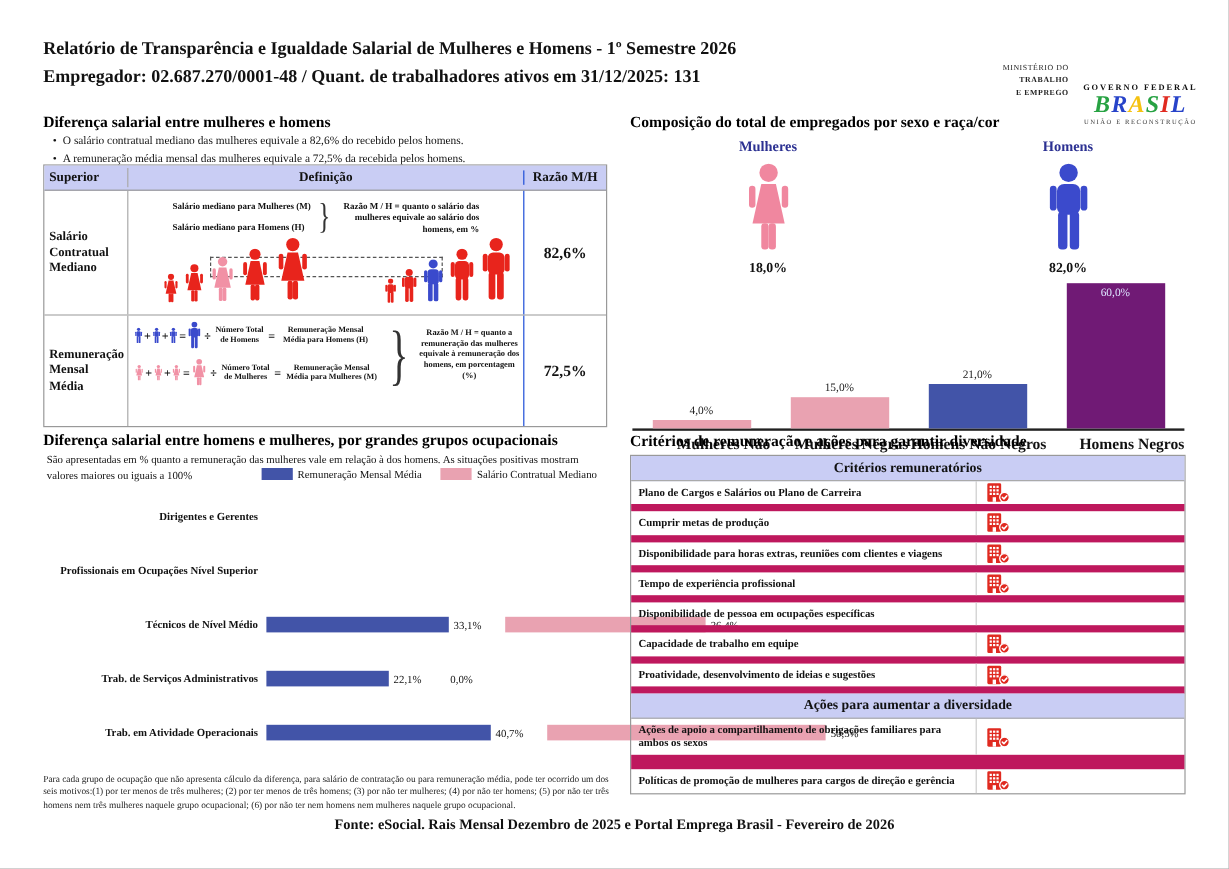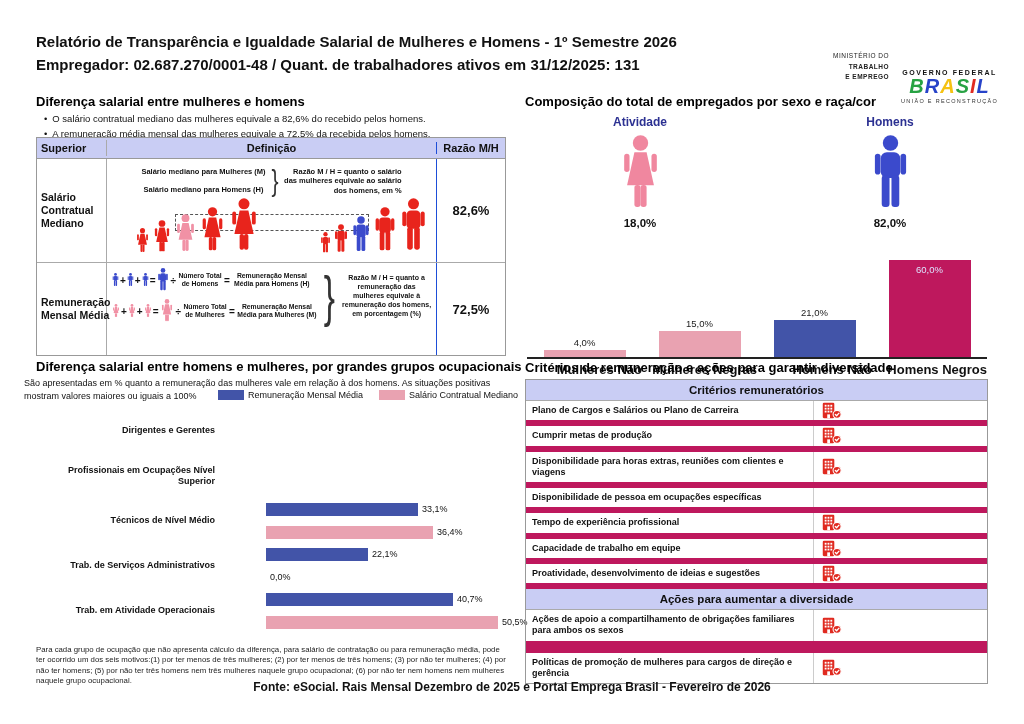--- a/index.html
+++ b/index.html
@@ -1,17 +1,17 @@
 <!DOCTYPE html>
 <html><head>
 <meta charset="utf-8">
 <style>
   html,body{margin:0;padding:0;background:#888;}
   .page{position:relative;width:1024px;height:724px;background:#fff;overflow:hidden;
-        font-family:Liberation Sans, sans-serif;color:#111;}
+        font-family:Liberation Serif, serif;color:#111;}
   
   .hdr-title{position:absolute;left:36px;top:30px;font-size:15px;font-weight:bold;line-height:23px;}
   .gov-block{position:absolute;right:26px;top:30px;display:flex;align-items:center;gap:12px;}
   .ministry{text-align:right;font-size:6.5px;letter-spacing:.5px;line-height:1.6;color:#222;}
   .ministry .b{font-weight:bold;}
   .brlogo{text-align:center;margin-top:39px;}
   .brlogo .gf{font-size:7px;font-weight:bold;letter-spacing:1.6px;color:#111;}
   .brlogo .brand{font-size:20px;font-weight:800;letter-spacing:1px;line-height:1;font-style:italic;}
   .brlogo .ur{font-size:5.5px;letter-spacing:1.3px;color:#333;margin-top:2px;}
   
@@ -25,44 +25,44 @@
   .it-head{background:#c9cdf4;font-weight:bold;font-size:11px;height:21px;align-items:center;border-bottom:1px solid #999;}
   .c1{width:70px;border-right:1px solid #aaa;box-sizing:border-box;padding:2px 4px;display:flex;align-items:center;}
   .c2{width:330px;border-right:1px solid #1d4ed8;box-sizing:border-box;position:relative;}
   .c3{width:68px;display:flex;align-items:center;justify-content:center;font-weight:bold;font-size:13px;}
   .it-head .c2{display:flex;align-items:center;justify-content:center;}
   .it-head .c3{font-size:11px;}
   .ind-name{font-weight:bold;font-size:10.5px;line-height:1.25;}
   .r1{height:104px;border-bottom:1px solid #aaa;}
   .r2{height:92px;}
   .def-top{display:flex;align-items:center;justify-content:center;gap:4px;padding-top:4px;}
-  .def-lines{text-align:center;font-size:7.5px;font-weight:bold;line-height:2.4;}
+  .def-lines{text-align:left;font-size:7.5px;font-weight:bold;line-height:2.4;}
   .brace1{font-size:30px;font-weight:300;color:#333;transform:scaleX(.7);}
   .brace2{font-size:56px;font-weight:200;color:#333;transform:scaleX(.6);line-height:0;}
   .def-note{font-size:7.5px;font-weight:bold;text-align:right;width:118px;line-height:1.25;}
   .pict-zone{position:relative;height:58px;}
   .pict-group{position:absolute;bottom:3px;display:flex;align-items:flex-end;gap:2px;z-index:1;}
   .dash-box{position:absolute;left:68px;width:192px;bottom:26px;height:15px;border:1.3px dashed #555;z-index:0;}
   .formula-wrap{display:flex;align-items:center;gap:3px;padding:5px 3px 0 5px;}
   .f-lines{display:flex;flex-direction:column;gap:7px;}
   .f-line{display:flex;align-items:center;gap:2px;}
   .f-icons{display:flex;align-items:center;gap:1px;}
   .op{font-weight:bold;font-size:10px;}
   .f-div{width:44px;font-size:6.8px;font-weight:bold;text-align:center;line-height:1.2;}
   .f-res{width:80px;font-size:6.8px;font-weight:bold;text-align:center;line-height:1.2;}
   .f-note{font-size:7px;font-weight:bold;text-align:center;width:90px;line-height:1.3;}
   
-  .occ-sub{position:absolute;left:24px;top:377px;width:470px;font-size:9px;line-height:12.5px;}
+  .occ-sub{position:absolute;left:39px;top:377px;width:470px;font-size:9px;line-height:12.5px;}
   .legend{position:absolute;left:218px;top:390px;display:flex;gap:16px;align-items:center;background:#fff;}
   .leg-item{display:flex;align-items:center;gap:4px;font-size:9px;}
   .leg-sw{width:26px;height:10px;display:inline-block;}
   .occ-chart{position:absolute;left:30px;top:408px;width:478px;}
   .occ-row{display:flex;align-items:center;height:45px;}
   .occ-lab{width:185px;text-align:right;font-size:9px;font-weight:bold;padding-right:7px;flex:none;line-height:1.2;}
-  .occ-bars{display:flex;flex-direction:column;gap:10px;flex:1;margin-left:44px;}
+  .occ-bars{display:flex;flex-direction:row;gap:20px;flex:1;}
   .occ-barline{display:flex;align-items:center;height:13px;}
   .occ-bar{height:13px;}
   .occ-val{font-size:9px;margin-left:4px;}
   .occ-note{position:absolute;left:36px;top:645px;width:472px;font-size:7.8px;line-height:1.32;color:#222;}
   
   .gender{position:absolute;width:120px;text-align:center;}
   .g-name{font-size:12px;font-weight:bold;color:#2c3192;margin-bottom:6px;}
   .g-pct{font-size:11.5px;font-weight:bold;margin-top:4px;}
   .comp-chart{position:absolute;left:527px;top:231px;width:460px;}
   .comp-bars{display:flex;align-items:flex-end;height:126px;border-bottom:2px solid #222;}
@@ -415,21 +415,21 @@
             <div class="occ-bar" style="width:232px;background:#e9a2b1"></div>
             <span class="occ-val">50,5%</span>
           </div>
         </div>
       </div>
     </div>
   <div class="occ-note">Para cada grupo de ocupação que não apresenta cálculo da diferença, para salário de contratação ou para remuneração média, pode ter ocorrido um dos seis motivos:(1) por ter menos de três mulheres; (2) por ter menos de três homens; (3) por não ter mulheres; (4) por não ter homens; (5) por não ter três homens nem três mulheres naquele grupo ocupacional; (6) por não ter nem homens nem mulheres naquele grupo ocupacional.</div>
 
   <div class="sec-title" style="left:525px;top:94px;">Composição do total de empregados por sexo e raça/cor</div>
   <div class="gender" style="left:580px;top:115px;">
-    <div class="g-name">Atividade</div>
+    <div class="g-name">Mulheres</div>
     <div id="g-woman-icon" style="display:flex;justify-content:center;">
         <svg width="45" height="78" viewBox="0 0 36 64" style="display:block">
           <g fill="#f0879f">
             <circle cx="18" cy="6.6" r="6.3"></circle>
             <path d="M13 14.2 h10 l6 27 H7 z"></path>
             <rect x="4.6" y="15.4" width="4.4" height="15" rx="2.2"></rect>
             <rect x="27" y="15.4" width="4.4" height="15" rx="2.2"></rect>
             <rect x="13" y="41" width="5" height="18" rx="2.2"></rect>
             <rect x="18" y="41" width="5" height="18" rx="2.2"></rect>
           </g>
@@ -461,21 +461,21 @@
         </div>
         <div class="comp-slot">
           <div class="comp-val">15,0%</div>
           <div class="comp-bar" style="height:26px;background:#e9a2b1"></div>
         </div>
         <div class="comp-slot">
           <div class="comp-val">21,0%</div>
           <div class="comp-bar" style="height:37px;background:#4254a8"></div>
         </div>
         <div class="comp-slot">
-          <div class="comp-bar" style="height:97px;background:#be185d">
+          <div class="comp-bar" style="height:121px;background:#701a75">
             <div class="inside">60,0%</div>
           </div>
         </div>
       </div>
     <div class="comp-cats" id="comp-cats">
         <div class="comp-cat">Mulheres Não Negras</div>
         <div class="comp-cat">Mulheres Negras</div>
         <div class="comp-cat">Homens Não Negros</div>
         <div class="comp-cat">Homens Negros</div>
       </div>
@@ -544,46 +544,46 @@
               <rect x="7.2" y="11.2" width="2.4" height="2.4"></rect>
               <rect x="10.9" y="11.2" width="2.4" height="2.4"></rect>
               <rect x="6.8" y="16" width="3.6" height="5"></rect>
             </g>
             <circle cx="19.6" cy="16" r="5.2" fill="#e02a20" stroke="#fff" stroke-width="1.4"></circle>
             <path d="M17.3 16.1 l1.7 1.7 3.1-3.4" fill="none" stroke="#fff" stroke-width="1.7" stroke-linecap="round" stroke-linejoin="round"></path>
           </svg>
         </div>
       </div>
       <div class="crit-row">
+        <div class="crit-lab">Tempo de experiência profissional</div>
+        <div class="crit-ico">
+          <svg width="20" height="17" viewBox="0 0 26 22">
+            <rect x="1" y="1" width="15" height="20" rx="1.5" fill="#e02a20"></rect>
+            <g fill="#fff">
+              <rect x="3.5" y="3.6" width="2.4" height="2.4"></rect>
+              <rect x="7.2" y="3.6" width="2.4" height="2.4"></rect>
+              <rect x="10.9" y="3.6" width="2.4" height="2.4"></rect>
+              <rect x="3.5" y="7.4" width="2.4" height="2.4"></rect>
+              <rect x="7.2" y="7.4" width="2.4" height="2.4"></rect>
+              <rect x="10.9" y="7.4" width="2.4" height="2.4"></rect>
+              <rect x="3.5" y="11.2" width="2.4" height="2.4"></rect>
+              <rect x="7.2" y="11.2" width="2.4" height="2.4"></rect>
+              <rect x="10.9" y="11.2" width="2.4" height="2.4"></rect>
+              <rect x="6.8" y="16" width="3.6" height="5"></rect>
+            </g>
+            <circle cx="19.6" cy="16" r="5.2" fill="#e02a20" stroke="#fff" stroke-width="1.4"></circle>
+            <path d="M17.3 16.1 l1.7 1.7 3.1-3.4" fill="none" stroke="#fff" stroke-width="1.7" stroke-linecap="round" stroke-linejoin="round"></path>
+          </svg>
+        </div>
+      </div>
+      <div class="crit-row">
         <div class="crit-lab">Disponibilidade de pessoa em ocupações específicas</div>
         <div class="crit-ico"></div>
       </div>
       <div class="crit-row">
-        <div class="crit-lab">Tempo de experiência profissional</div>
-        <div class="crit-ico">
-          <svg width="20" height="17" viewBox="0 0 26 22">
-            <rect x="1" y="1" width="15" height="20" rx="1.5" fill="#e02a20"></rect>
-            <g fill="#fff">
-              <rect x="3.5" y="3.6" width="2.4" height="2.4"></rect>
-              <rect x="7.2" y="3.6" width="2.4" height="2.4"></rect>
-              <rect x="10.9" y="3.6" width="2.4" height="2.4"></rect>
-              <rect x="3.5" y="7.4" width="2.4" height="2.4"></rect>
-              <rect x="7.2" y="7.4" width="2.4" height="2.4"></rect>
-              <rect x="10.9" y="7.4" width="2.4" height="2.4"></rect>
-              <rect x="3.5" y="11.2" width="2.4" height="2.4"></rect>
-              <rect x="7.2" y="11.2" width="2.4" height="2.4"></rect>
-              <rect x="10.9" y="11.2" width="2.4" height="2.4"></rect>
-              <rect x="6.8" y="16" width="3.6" height="5"></rect>
-            </g>
-            <circle cx="19.6" cy="16" r="5.2" fill="#e02a20" stroke="#fff" stroke-width="1.4"></circle>
-            <path d="M17.3 16.1 l1.7 1.7 3.1-3.4" fill="none" stroke="#fff" stroke-width="1.7" stroke-linecap="round" stroke-linejoin="round"></path>
-          </svg>
-        </div>
-      </div>
-      <div class="crit-row">
         <div class="crit-lab">Capacidade de trabalho em equipe</div>
         <div class="crit-ico">
           <svg width="20" height="17" viewBox="0 0 26 22">
             <rect x="1" y="1" width="15" height="20" rx="1.5" fill="#e02a20"></rect>
             <g fill="#fff">
               <rect x="3.5" y="3.6" width="2.4" height="2.4"></rect>
               <rect x="7.2" y="3.6" width="2.4" height="2.4"></rect>
               <rect x="10.9" y="3.6" width="2.4" height="2.4"></rect>
               <rect x="3.5" y="7.4" width="2.4" height="2.4"></rect>
               <rect x="7.2" y="7.4" width="2.4" height="2.4"></rect>

